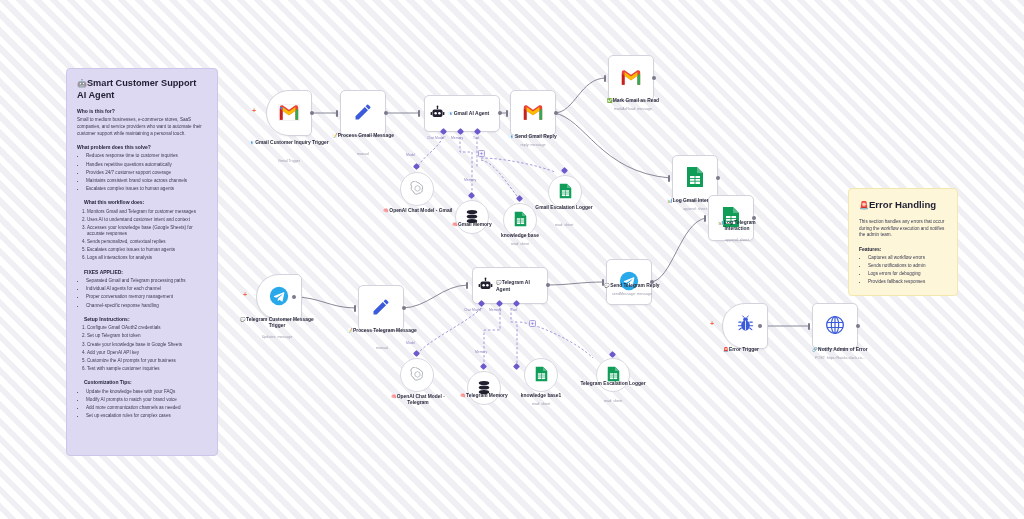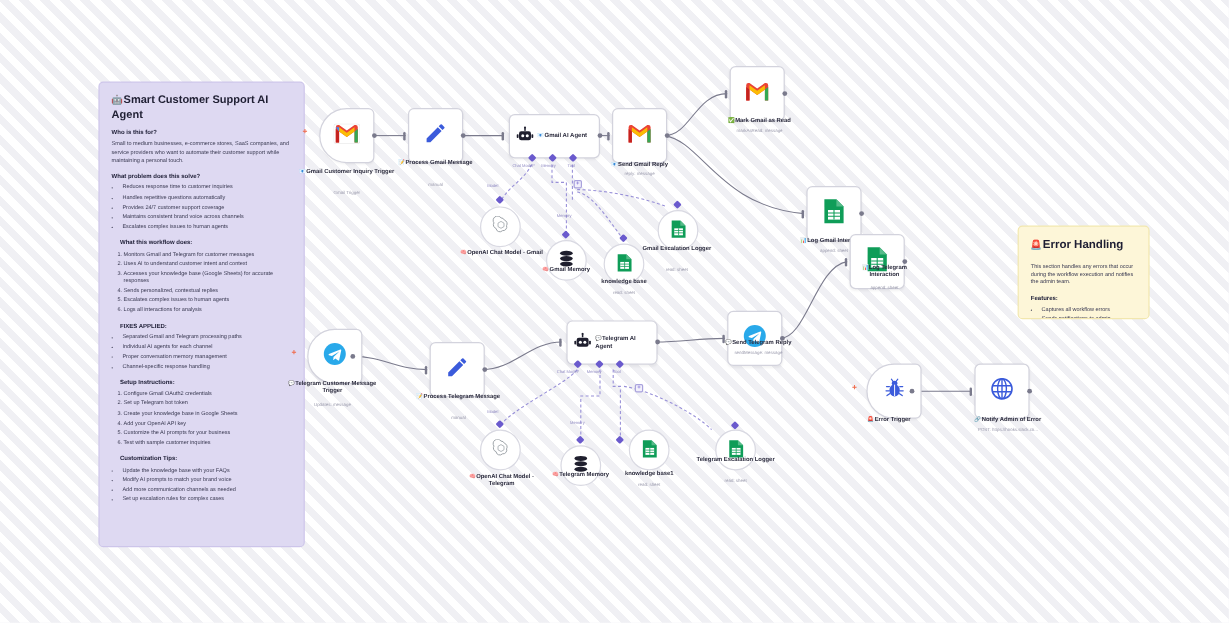--- a/index.html
+++ b/index.html
@@ -109,21 +109,21 @@
     <path class="solid" d="M650,282 C672,282 680,222 706,218"></path>
 
     <path class="dash" d="M481,308 C472,320 424,342 417,355"></path>
     <path class="dash" d="M500,308 L500,330 L484,330 L484,368"></path>
     <path class="dash" d="M511,308 L511,322 L517,322 L517,368"></path>
     <path class="dash" d="M520,322 C545,326 580,345 593,358"></path>
 
     <path class="solid" d="M760,326 L810,326"></path>
   </svg>
 
-  <div class="sticky purple" style="left:82px; top:68px; width:172px; height:388px;">
+  <div class="sticky purple" style="left:66px; top:68px; width:152px; height:388px;">
     <h1>
       <span class="emoji">🤖</span><span>Smart Customer Support AI Agent</span>
     </h1>
 
     <h3 style="margin-top:0">Who is this for?</h3>
     <p>Small to medium businesses, e-commerce stores, SaaS companies, and service providers who want to automate their customer support while maintaining a personal touch.</p>
 
     <h3>What problem does this solve?</h3>
     <ul>
       <li>Reduces response time to customer inquiries</li>
@@ -163,21 +163,21 @@
 
     <h3 class="indent">Customization Tips:</h3>
     <ul>
       <li>Update the knowledge base with your FAQs</li>
       <li>Modify AI prompts to match your brand voice</li>
       <li>Add more communication channels as needed</li>
       <li>Set up escalation rules for complex cases</li>
     </ul>
   </div>
 
-  <div class="sticky yellow" style="left:848px; top:188px; width:110px; height:78px;">
+  <div class="sticky yellow" style="left:848px; top:188px; width:110px; height:108px;">
     <h2>
       <span class="emoji">🚨</span><span>Error Handling</span>
     </h2>
     <p>This section handles any errors that occur during the workflow execution and notifies the admin team.</p>
     <h3>Features:</h3>
     <ul>
       <li>Captures all workflow errors</li>
       <li>Sends notifications to admin</li>
       <li>Logs errors for debugging</li>
       <li>Provides fallback responses</li>

